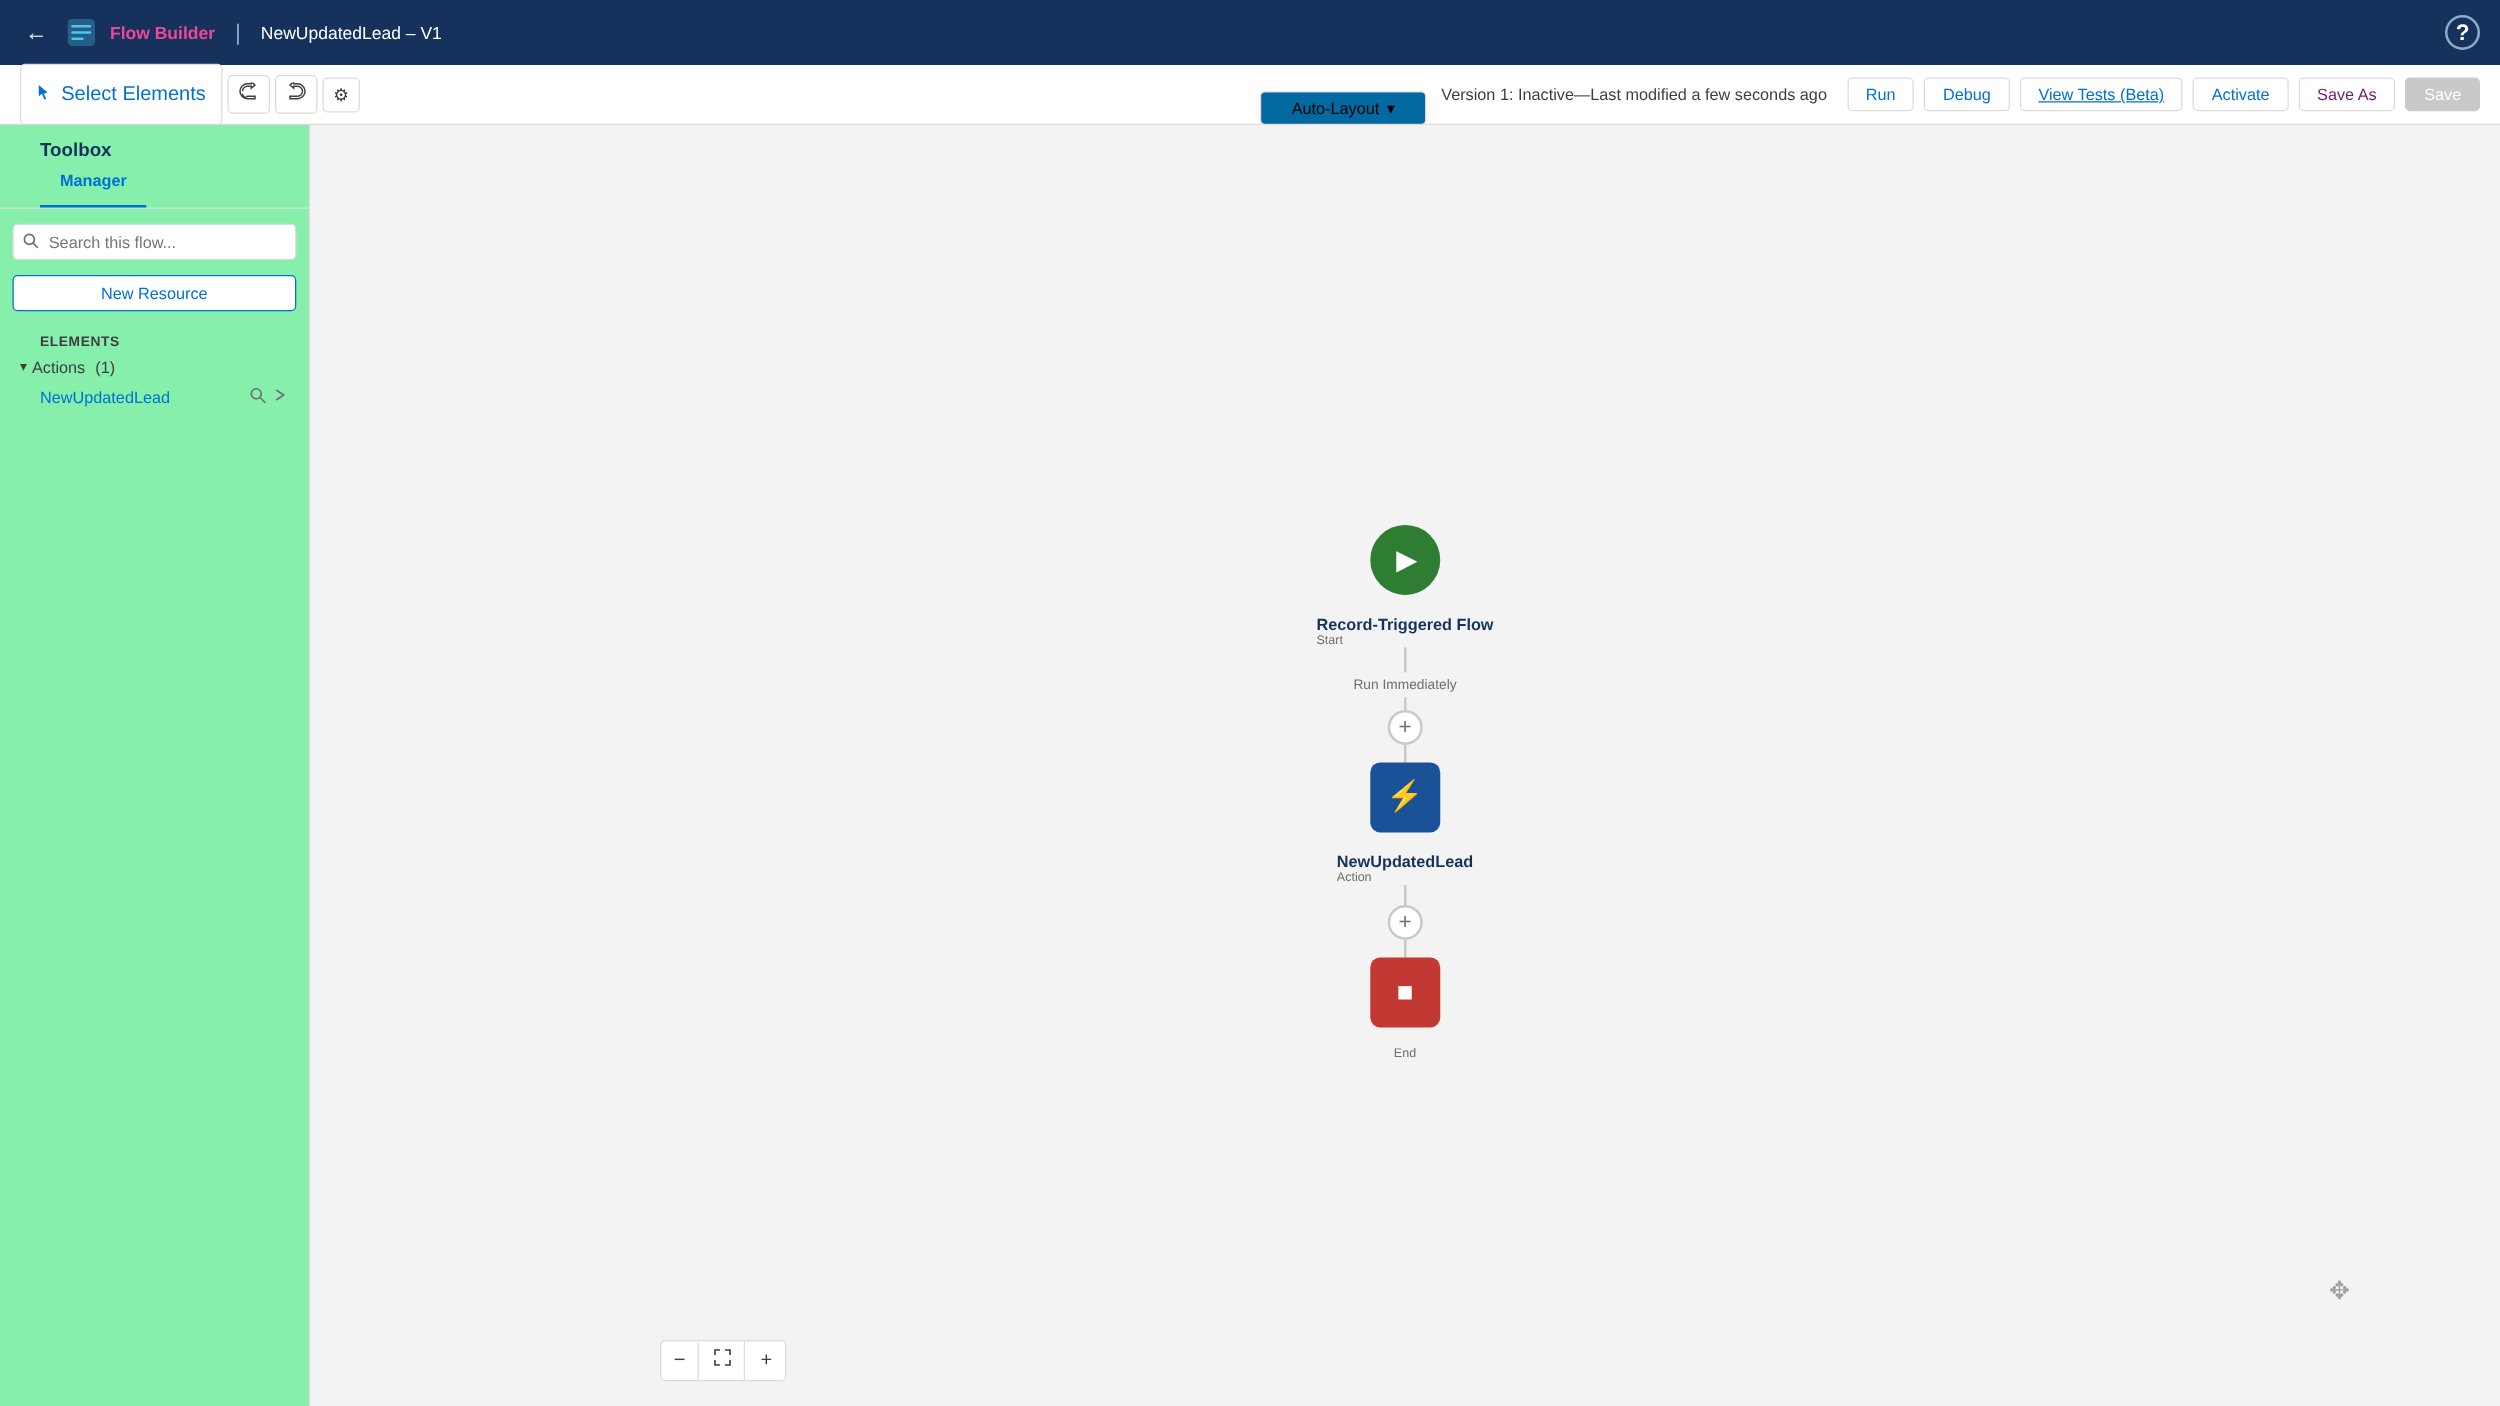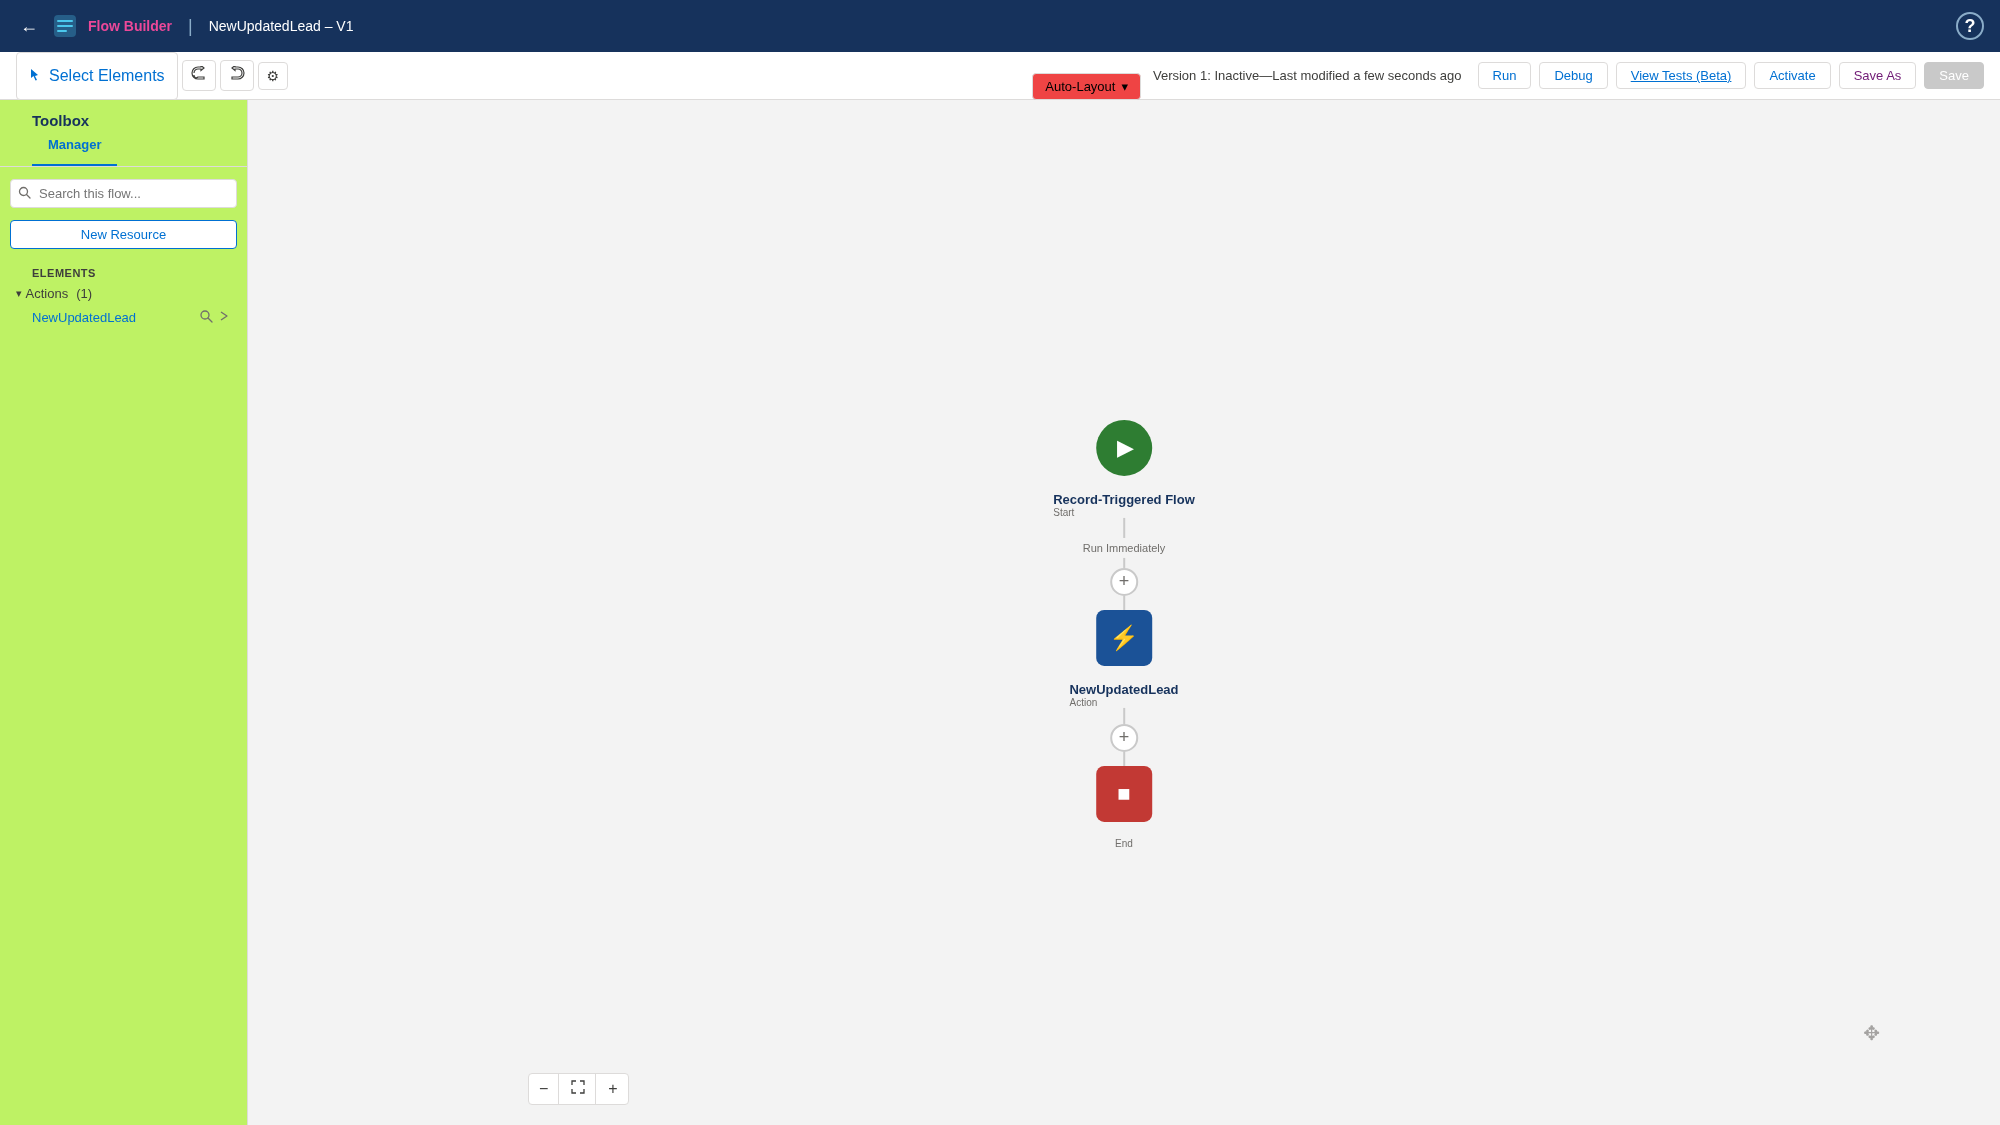--- a/index.html
+++ b/index.html
@@ -102,24 +102,24 @@
     .toolbar .status-text {
       font-size: 13px;
       color: #3e3e3c;
       margin-right: 12px;
     }
     .toolbar .layout-btn {
       display: flex;
       align-items: center;
       border: 1px solid #dddbda;
       border-radius: 4px;
-      padding: 5px 12px;
-      cursor: pointer;
-      font-size: 13px;
-      background: #ef4444;
+      padding: 5px 24px;
+      cursor: pointer;
+      font-size: 13px;
+      background: #0369a1;
       gap: 6px;
       margin-right: 8px;
       margin-top: 21px;
     }
     .toolbar .action-btn {
       border: 1px solid #dddbda;
       border-radius: 4px;
       padding: 5px 14px;
       cursor: pointer;
       font-size: 13px;
@@ -141,21 +141,21 @@
 
     
     .main {
       display: flex;
       height: calc(1125px - 52px - 48px);
     }
 
     
     .sidebar {
       width: 248px;
-      background: #bef264;
+      background: #86efac;
       border-right: 1px solid #dddbda;
       display: flex;
       flex-direction: column;
       overflow: hidden;
     }
     .sidebar .toolbox-title {
       font-size: 14px;
       font-weight: 700;
       color: #16325c;
       padding: 14px 16px 8px;

